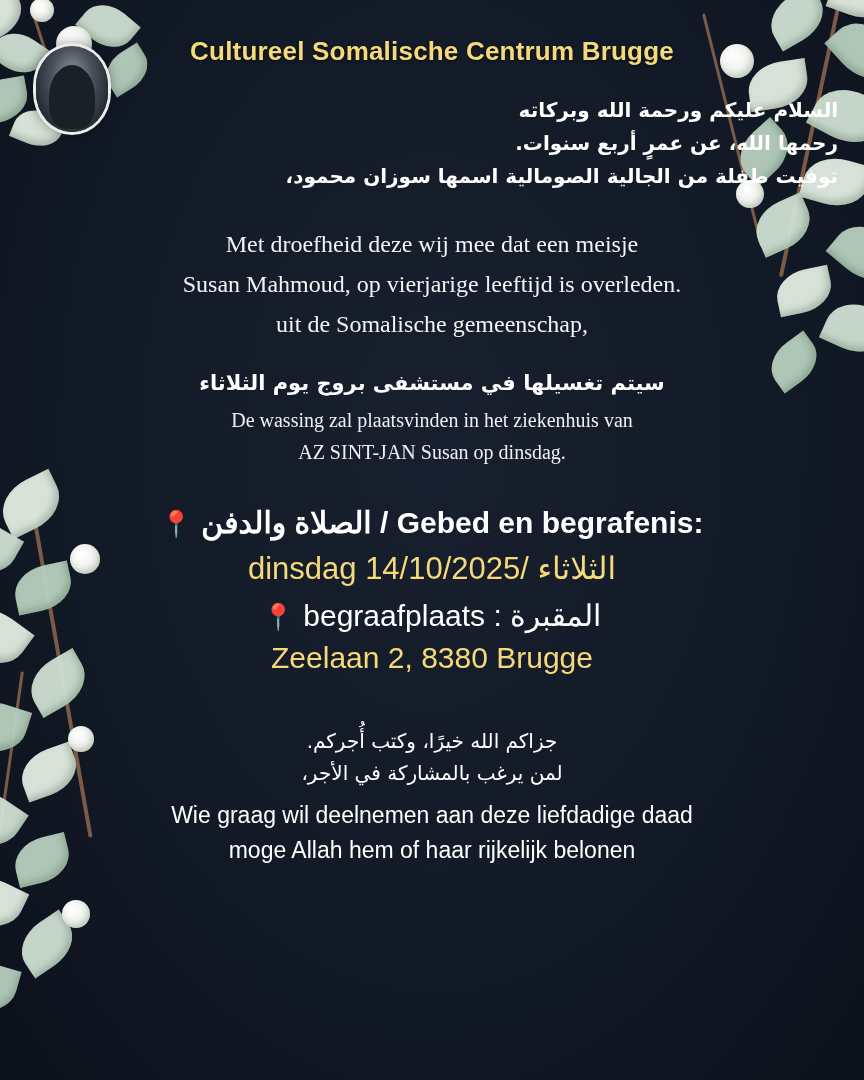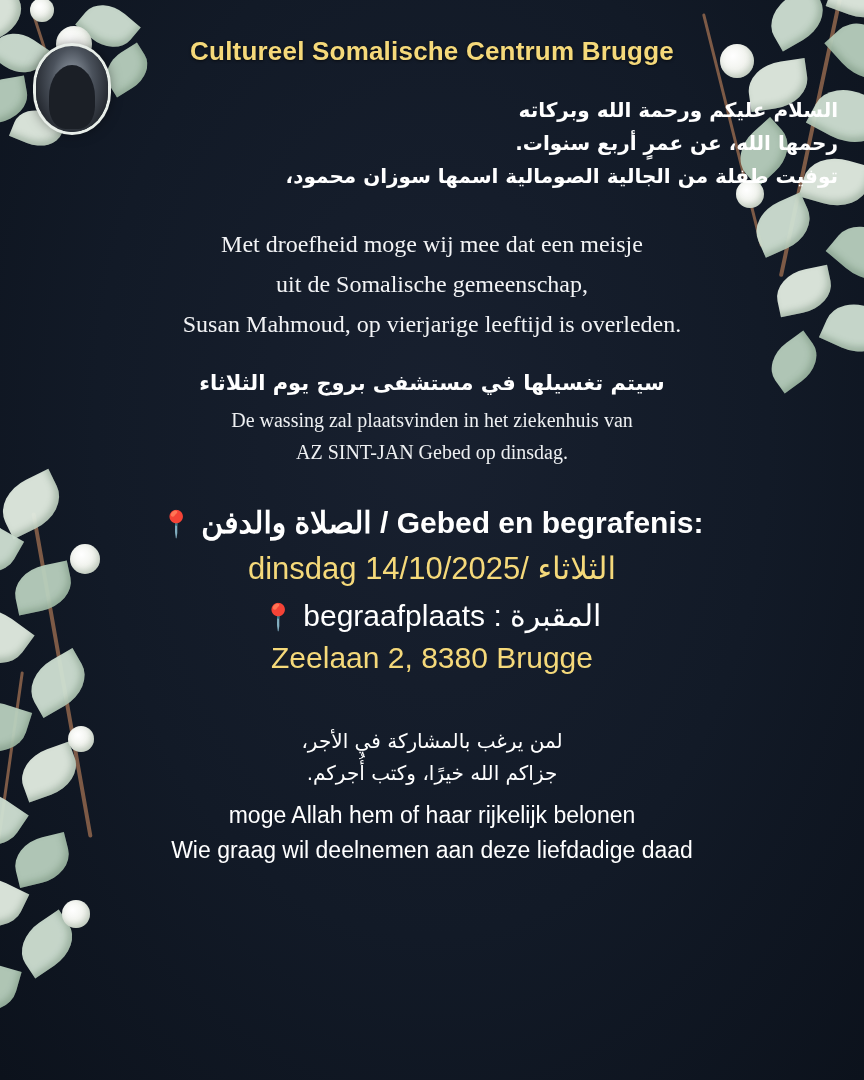--- a/index.html
+++ b/index.html
@@ -247,50 +247,50 @@
 
     <div class="org-title">Cultureel Somalische Centrum Brugge</div>
 
     <div class="ar block-ar-1">
       <div class="line">السلام عليكم ورحمة الله وبركاته</div>
       <div class="line">رحمها الله، عن عمرٍ أربع سنوات.</div>
       <div class="line">توفيت طفلة من الجالية الصومالية اسمها سوزان محمود،</div>
     </div>
 
     <div class="block-nl-1">
-      <div class="line">Met droefheid moge wij mee dat een meisje</div>
+      <div class="line">Met droefheid deze wij mee dat een meisje</div>
+      <div class="line">Susan Mahmoud, op vierjarige leeftijd is overleden.</div>
       <div class="line">uit de Somalische gemeenschap,</div>
-      <div class="line">Susan Mahmoud, op vierjarige leeftijd is overleden.</div>
     </div>
 
     <div class="ar ar-wassing">سيتم تغسيلها في مستشفى بروج يوم الثلاثاء</div>
 
     <div class="block-nl-2">
       <div class="line">De wassing zal plaatsvinden in het ziekenhuis van</div>
-      <div class="line">AZ SINT-JAN Gebed op dinsdag.</div>
+      <div class="line">AZ SINT-JAN Susan op dinsdag.</div>
     </div>
 
     <div class="heading-row">
       <span class="pin">📍</span>
       <span>الصلاة والدفن / Gebed en begrafenis:</span>
     </div>
 
     <div class="date-line">dinsdag 14/10/2025/ الثلاثاء</div>
 
     <div class="place-label">
       <span class="pin">📍</span>
       <span>begraafplaats : المقبرة</span>
     </div>
 
     <div class="address-line">Zeelaan 2, 8380 Brugge</div>
 
     <div class="ar closing-ar">
+      <div class="line">جزاكم الله خيرًا، وكتب أُجركم.</div>
       <div class="line">لمن يرغب بالمشاركة في الأجر،</div>
-      <div class="line">جزاكم الله خيرًا، وكتب أُجركم.</div>
     </div>
 
     <div class="closing-nl">
+      <div class="line">Wie graag wil deelnemen aan deze liefdadige daad</div>
       <div class="line">moge Allah hem of haar rijkelijk belonen</div>
-      <div class="line">Wie graag wil deelnemen aan deze liefdadige daad</div>
     </div>
 
   </div>
 </div>
 
 </body></html>

